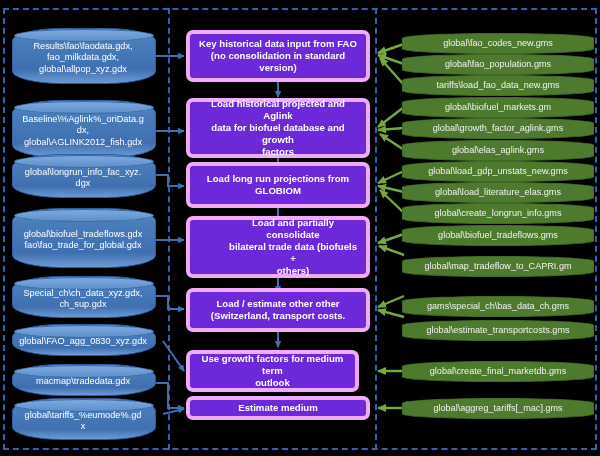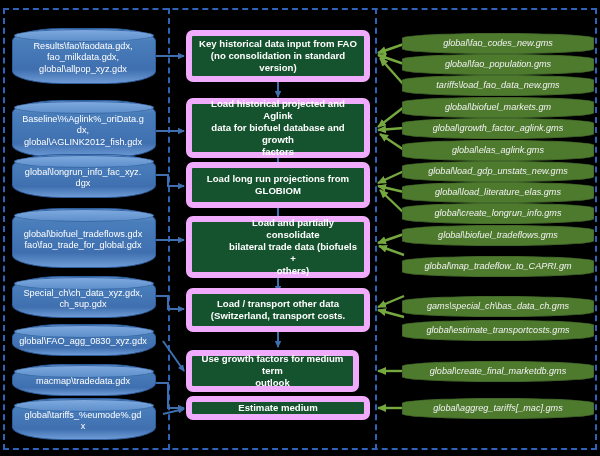--- a/index.html
+++ b/index.html
@@ -65,22 +65,22 @@
     height: 11px;
     border-radius: 50%;
     background: linear-gradient(180deg, #7EA9DE 0%, #5E8FCB 100%);
     border: 1px solid #3A6BA8;
   }
   .cyl > span { position: relative; z-index: 2; }
 
   
   .proc {
     position: absolute;
-    background: #14532d;
-    border: 6px solid #f0abfc;
+    background: #6d28d9;
+    border: 4px solid #f0abfc;
     border-radius: 7px;
     color: #FFFFFF;
     font-weight: bold;
     font-size: 9.6px;
     line-height: 12px;
     text-align: center;
     display: flex;
     align-items: center;
     justify-content: center;
     padding: 3px 6px;
@@ -95,21 +95,20 @@
     border-radius: 200px / 50%;
     color: #F2F2F2;
     font-size: 9.1px;
     line-height: 11px;
     text-align: center;
     display: flex;
     align-items: center;
     justify-content: center;
     padding: 0 10px;
     white-space: nowrap;
-    font-style: italic;
   }
 </style>
 </head>
 <body>
 
 <div id="stage">
 
   <div class="frame" style="left:3px; top:8px; width:594px; height:442px;"></div>
 
   <div class="vdash" style="left:168px; top:8px; height:442px;"></div>
@@ -237,21 +236,21 @@
 GLOBIOM</span>
   </div>
 
   <div class="proc" style="left:186px; top:216px; width:184px; height:62px;padding-left:36px;">
     <span>Load and partially consolidate
 bilateral trade data (biofuels +
 others)</span>
   </div>
 
   <div class="proc" style="left:186px; top:288px; width:184px; height:44px;">
-    <span>Load / transport other data
+    <span>Load / estimate other other
 (Switzerland, transport costs.</span>
   </div>
 
   <div class="proc" style="left:186px; top:350px; width:173px; height:42px;">
     <span>Use growth factors for medium term
 outlook</span>
   </div>
 
   <div class="proc" style="left:186px; top:396px; width:184px; height:24px;">
     <span>Estimate medium</span>

